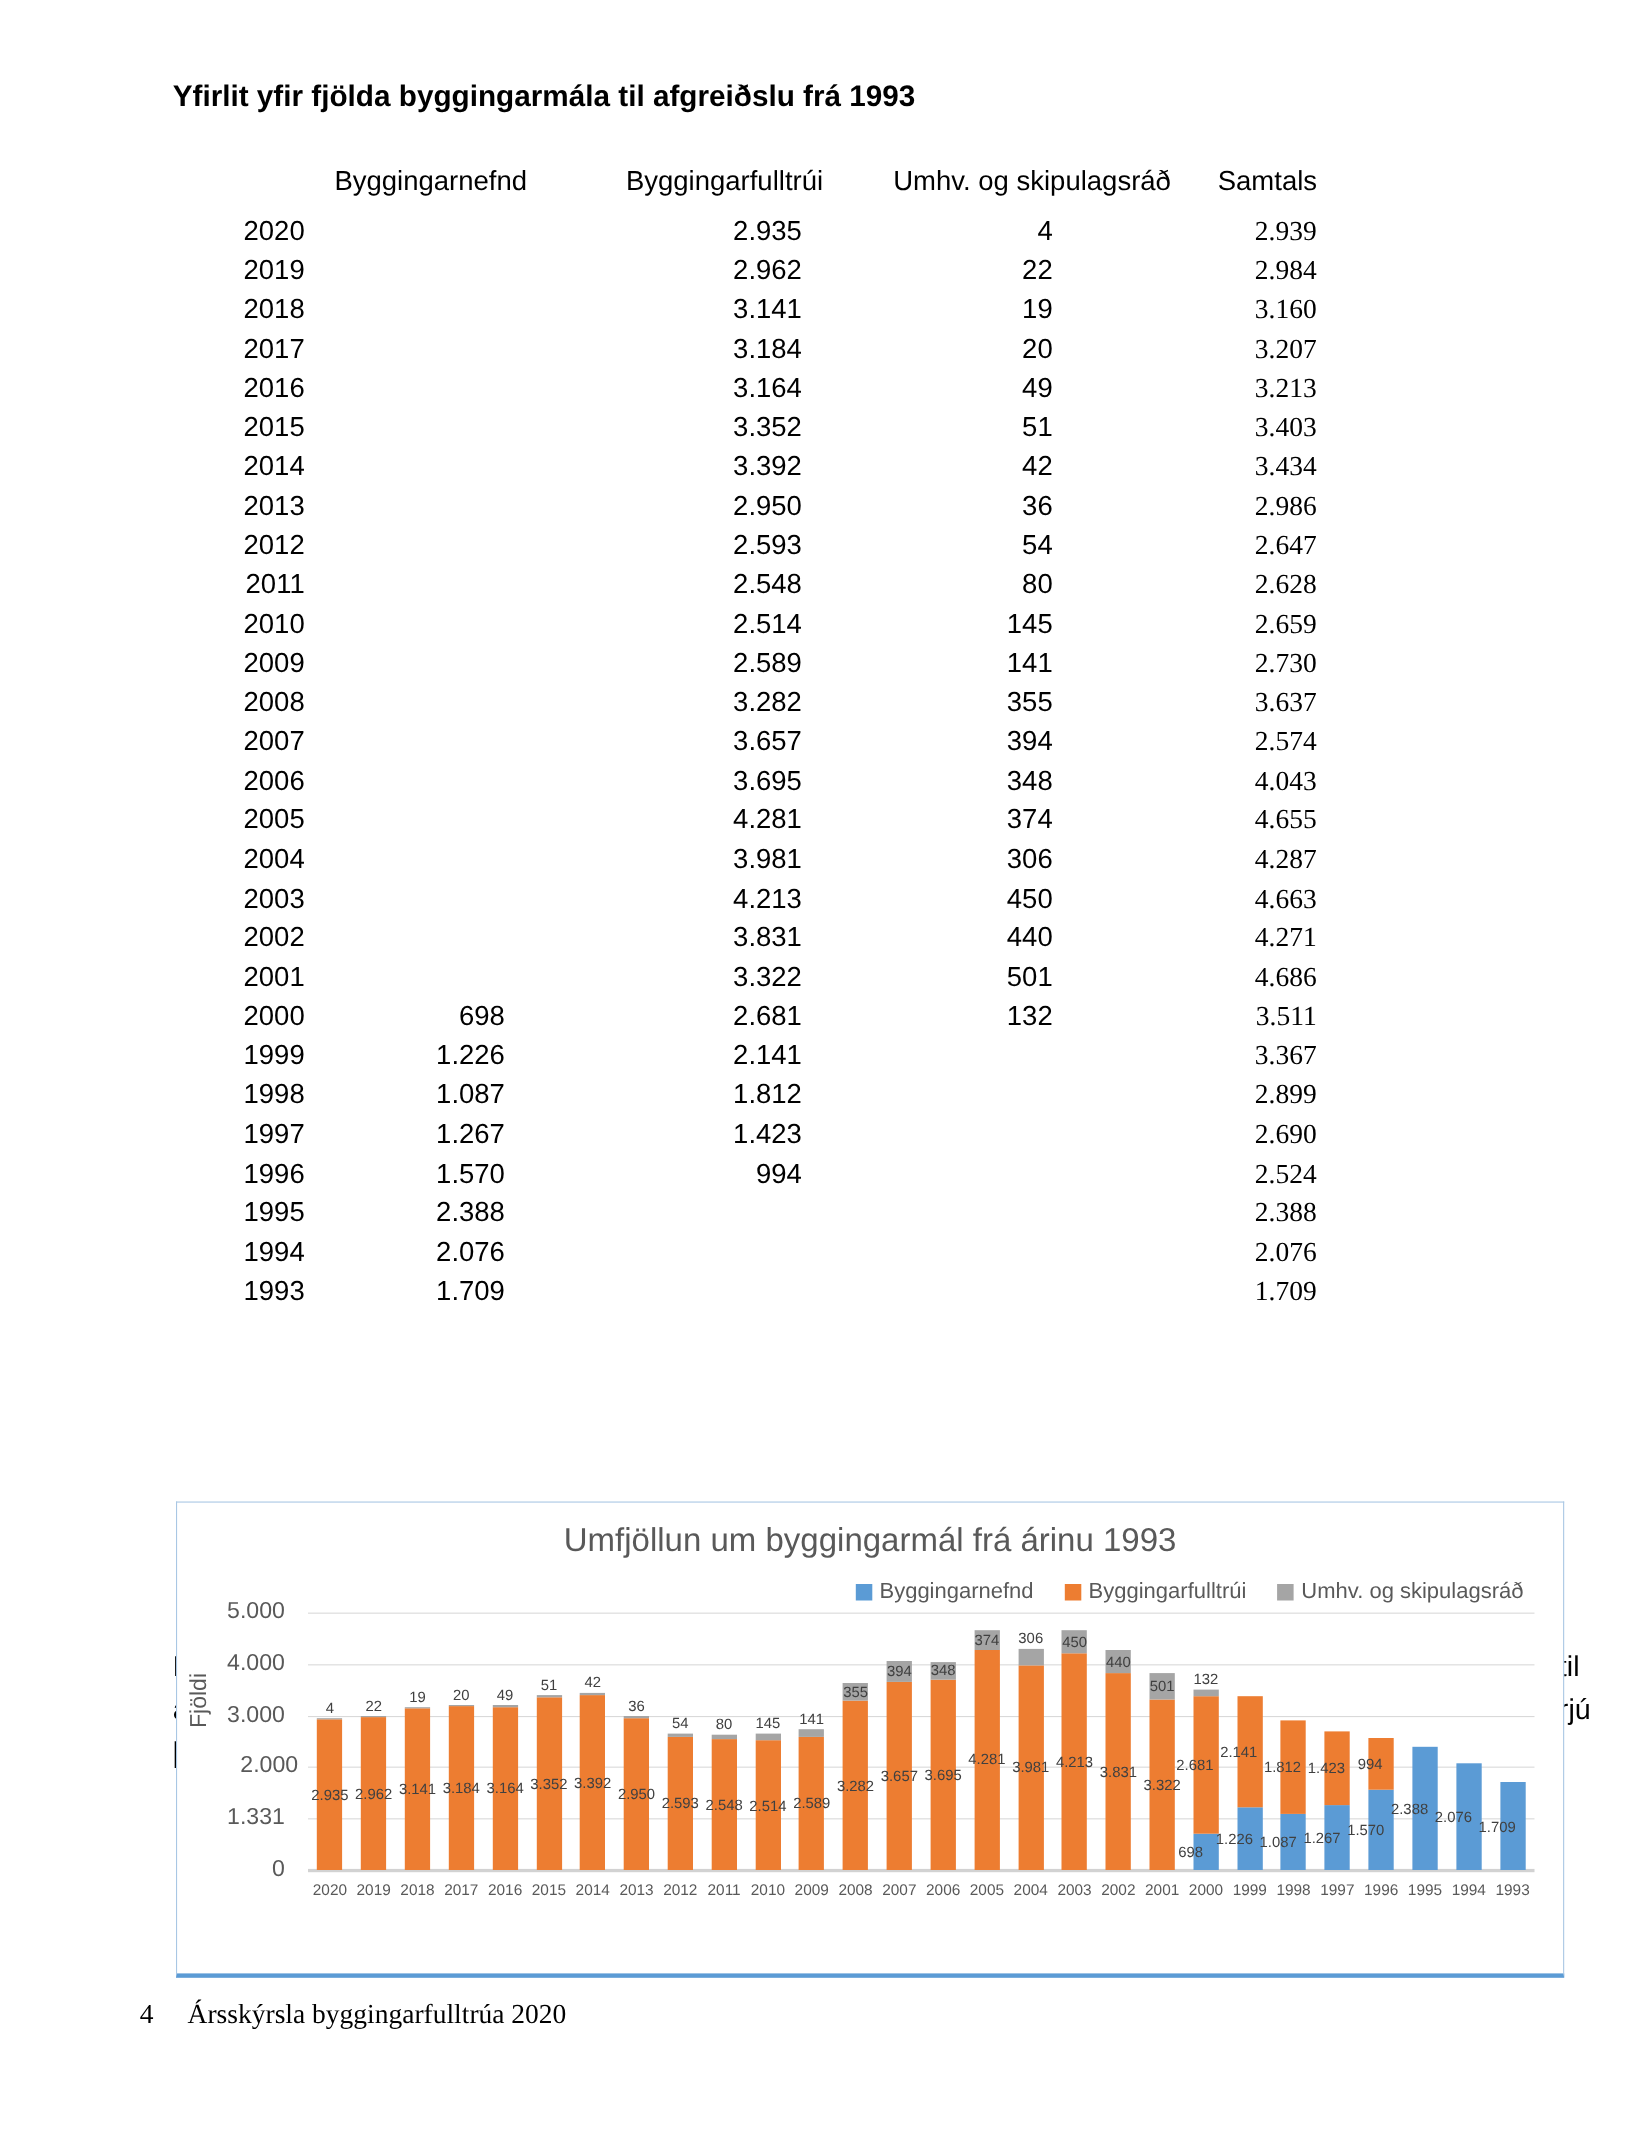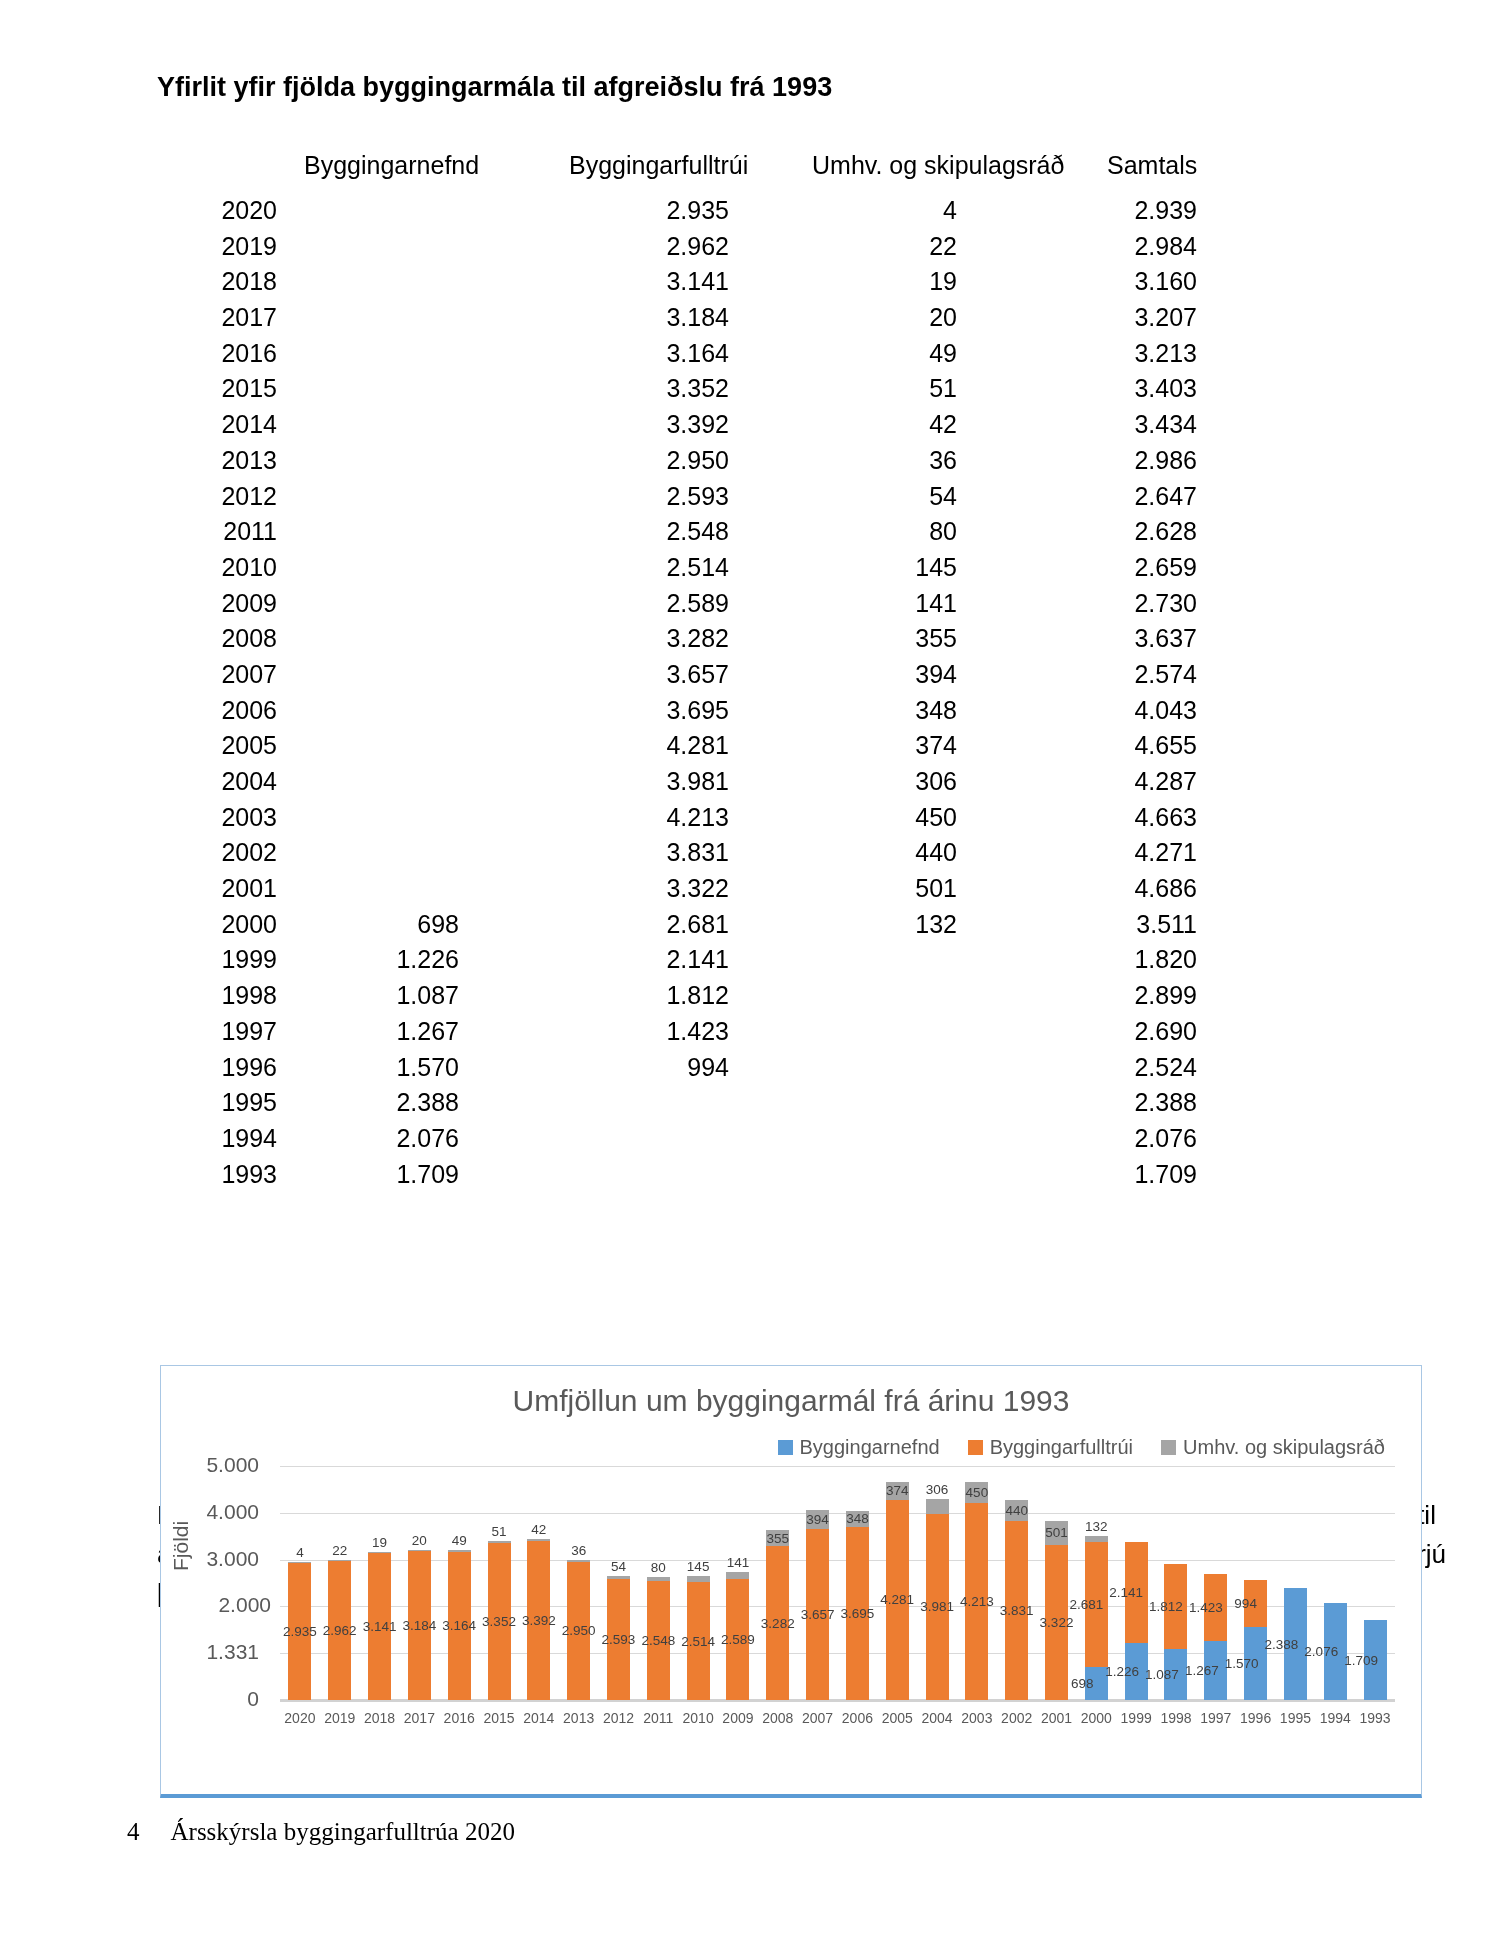--- a/index.html
+++ b/index.html
@@ -13,21 +13,21 @@
     font-size:27px;font-weight:bold;letter-spacing:0px;
   }
   
   .tbl{position:absolute;left:117px;top:151px;width:1160px;font-size:25px;}
   .tbl-head{position:relative;height:42px;}
   .tbl-head span{position:absolute;top:0;white-space:nowrap;}
   .h-bn{left:187px;} .h-bf{left:452px;} .h-umhv{left:695px;} .h-samtals{left:990px;}
   .tbl-row{display:flex;height:35.7px;line-height:35.7px;}
   .tbl-row div{text-align:right;white-space:nowrap;}
   .c-year{width:160px;} .c-bn{width:182px;} .c-bf{width:270px;}
-  .c-umhv{width:228px;} .c-samtals{width:240px;}
+  .c-umhv{width:228px;} .c-samtals{width:240px;font-family:Liberation Serif, serif;}
   
   .para{
     position:absolute;left:157px;top:1496px;width:1302px;
     font-size:26px;line-height:39px;
   }
   
   .chart-box{
     position:absolute;left:160px;top:1365px;width:1260px;height:428px;
     border:1px solid #a9c7e4;border-bottom:4px solid #5b9bd5;background:#ffffff;
   }
@@ -249,21 +249,21 @@
     <div class="c-bf">2.681</div>
     <div class="c-umhv">132</div>
     <div class="c-samtals">3.511</div>
   </div>
 
   <div class="tbl-row">
     <div class="c-year">1999</div>
     <div class="c-bn">1.226</div>
     <div class="c-bf">2.141</div>
     <div class="c-umhv"></div>
-    <div class="c-samtals">1.820</div>
+    <div class="c-samtals">3.367</div>
   </div>
 
   <div class="tbl-row">
     <div class="c-year">1998</div>
     <div class="c-bn">1.087</div>
     <div class="c-bf">1.812</div>
     <div class="c-umhv"></div>
     <div class="c-samtals">2.899</div>
   </div>
 

